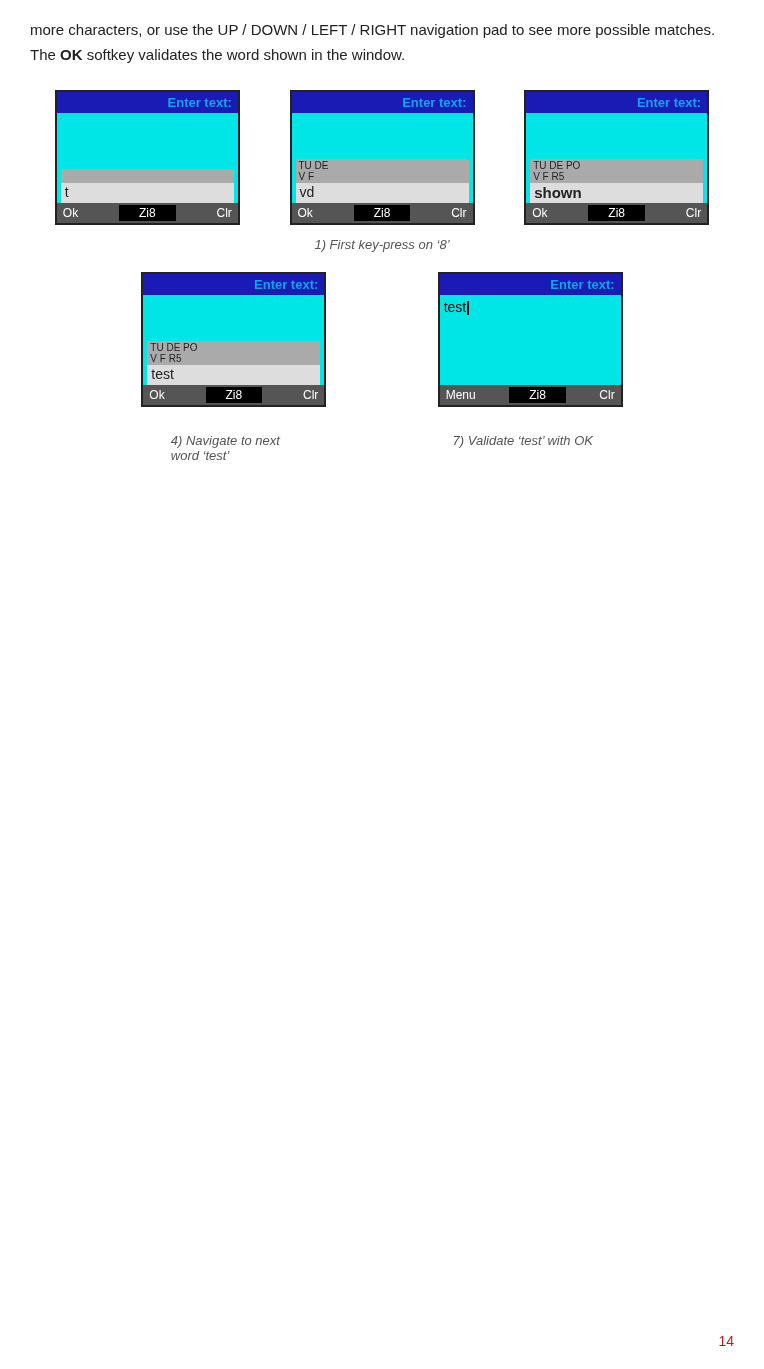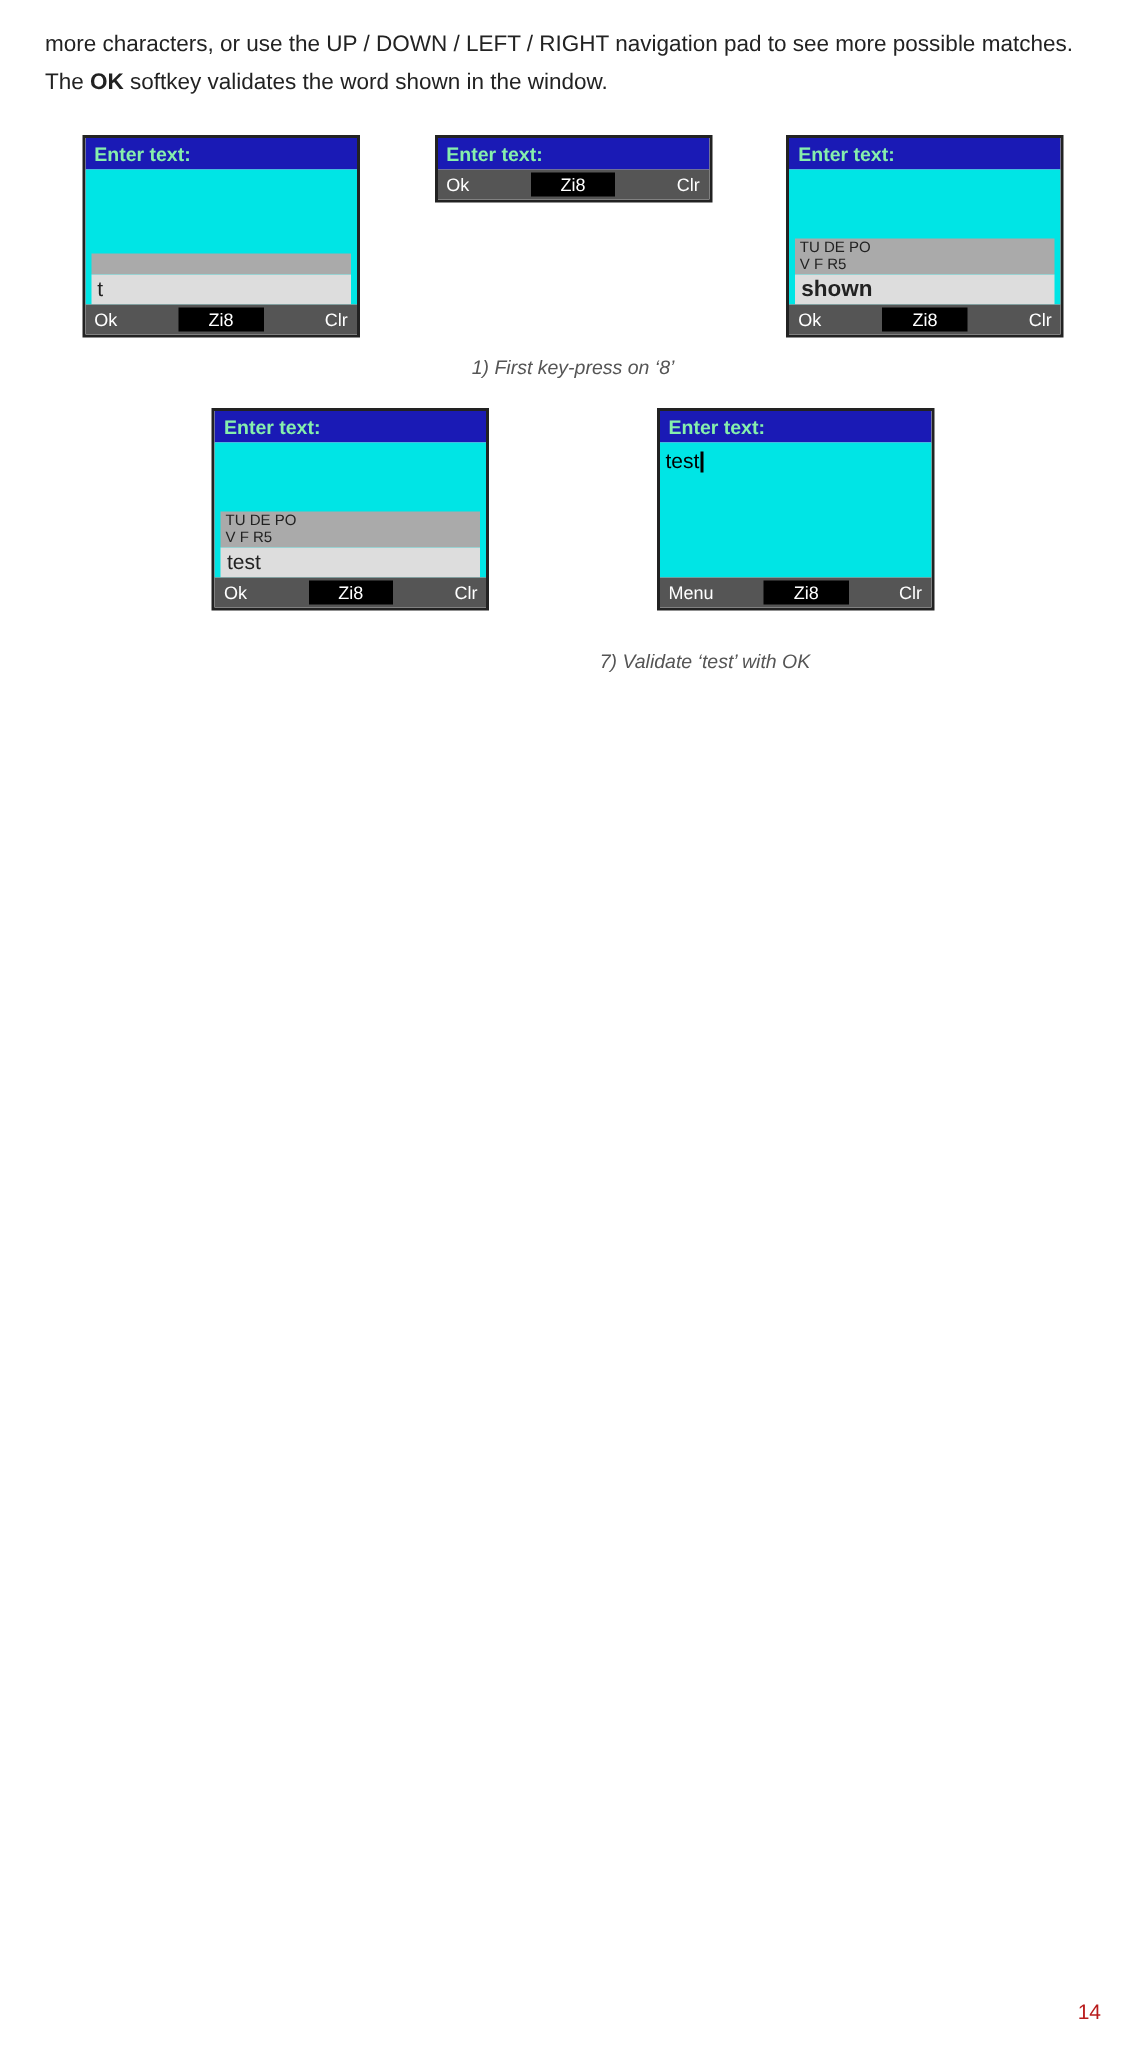--- a/index.html
+++ b/index.html
@@ -37,24 +37,25 @@
     .phone-screen {
       width: 185px;
       border: 2px solid #222;
       background: #fff;
       display: flex;
       flex-direction: column;
       overflow: hidden;
     }
     .phone-screen .title-bar {
       background: #1a1ab5;
-      color: #86efac;
+      color: #0ea5e9;
       font-weight: bold;
       font-size: 13px;
       padding: 3px 6px;
+      text-align: right;
     }
     .phone-screen .content-area {
       background: #00e5e5;
       flex: 1;
       min-height: 90px;
       display: flex;
       flex-direction: column;
       justify-content: flex-end;
       padding: 4px 4px 0 4px;
     }
@@ -169,20 +170,24 @@
         <span>Ok</span>
         <span class="sk-mid">Zi8</span>
         <span>Clr</span>
       </div>
     </div>
   </div>
 
   <div class="screen-col">
     <div class="phone-screen">
       <div class="title-bar">Enter text:</div>
+      <div class="content-area">
+        <div class="word-suggest-bar suggest-tiny">TU DE<br>V F</div>
+        <div class="input-word">vd</div>
+      </div>
       <div class="softkey-bar">
         <span>Ok</span>
         <span class="sk-mid">Zi8</span>
         <span>Clr</span>
       </div>
     </div>
   </div>
 
   <div class="screen-col">
     <div class="phone-screen">
@@ -241,20 +246,23 @@
         <span>Clr</span>
       </div>
     </div>
   </div>
 
   <div class="row2-spacer"></div>
 </div>
 
 <div class="row2-screens" style="margin-bottom:30px;">
   <div class="row2-spacer"></div>
+  <div class="row2-col">
+    <div class="caption-text">4) Navigate to next word ‘test’</div>
+  </div>
   <div class="row2-spacer"></div>
   <div class="row2-col">
     <div class="caption-text">7) Validate ‘test’ with OK</div>
   </div>
   <div class="row2-spacer"></div>
 </div>
 
 <div class="page-number">14</div>
 
 </body></html>

